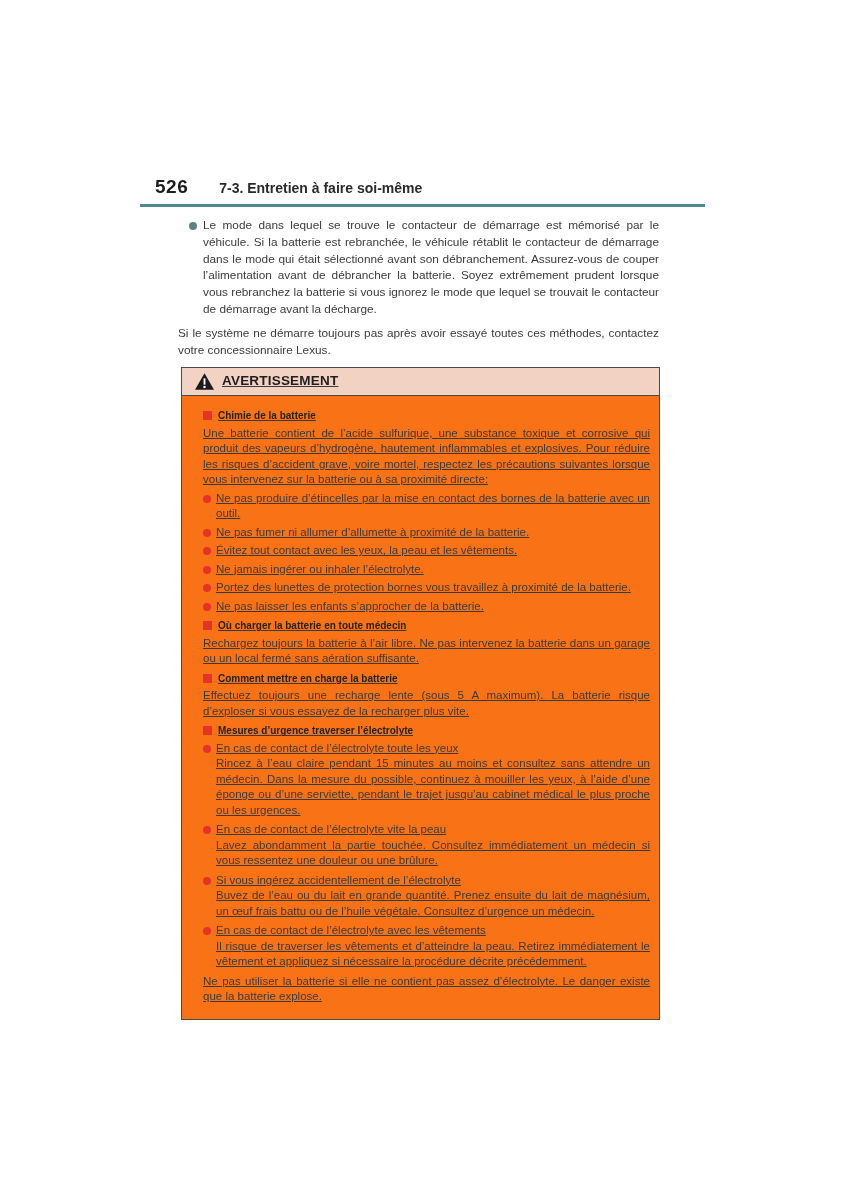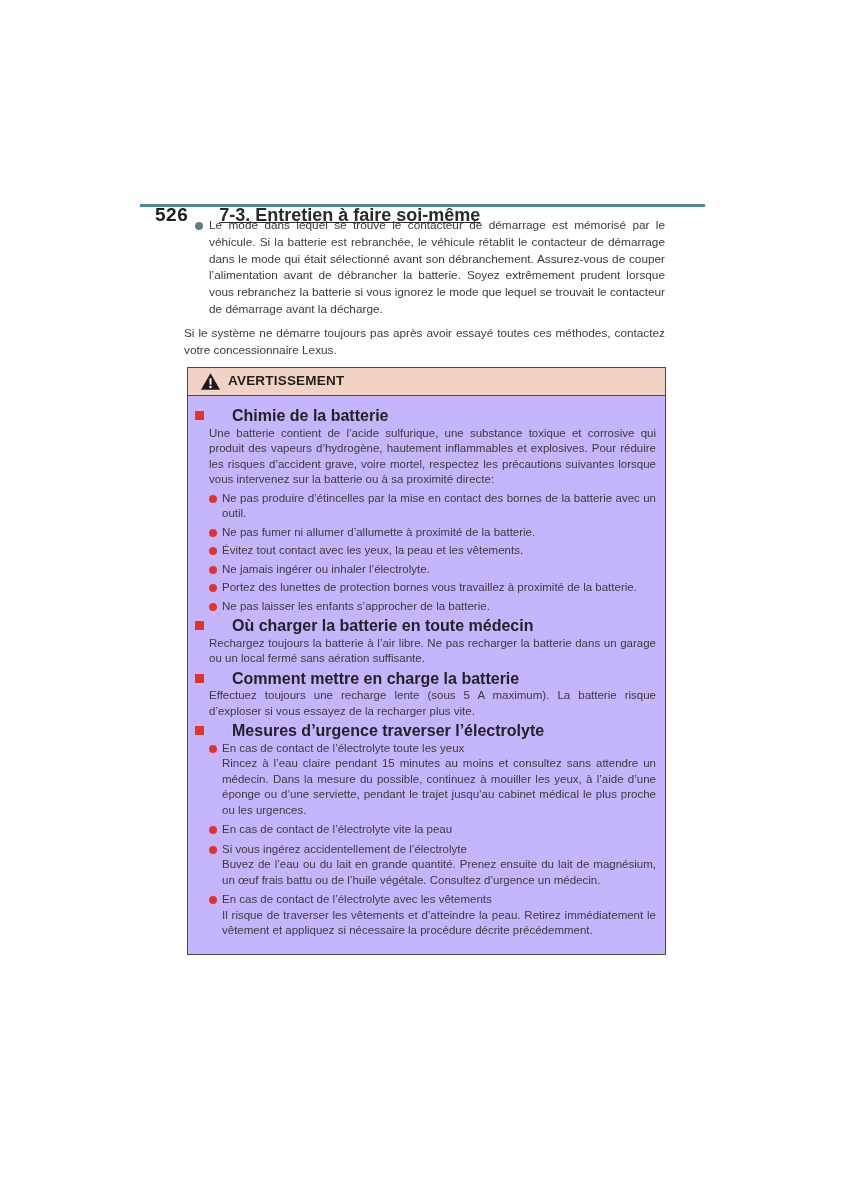--- a/index.html
+++ b/index.html
@@ -10,46 +10,46 @@
     --box-border:#4b4a45;
     --text:#3b3b3b;
     --heading-text:#232323;
   }
   html,body{margin:0;padding:0;background:#ffffff;}
   .page{
     position:relative;width:848px;height:1200px;background:#ffffff;overflow:hidden;
     font-family:"Liberation Sans","DejaVu Sans",sans-serif;color:var(--text);
   }
   
-  .page-header{position:absolute;top:176px;left:155px;display:flex;align-items:baseline;margin-top:28px;}
+  .page-header{position:absolute;top:176px;left:155px;display:flex;align-items:baseline;}
   .page-num{font-size:19px;font-weight:bold;color:#1d1d1d;letter-spacing:.5px;}
-  .section-title{font-size:18px;font-weight:bold;color:#2a2a2a;margin-left:31px;text-decoration:underline;}
+  .section-title{font-size:14px;font-weight:bold;color:#2a2a2a;margin-left:31px;}
   .header-rule{position:absolute;top:204px;left:140px;width:565px;height:3px;background:var(--rule-teal);}
   
-  .content{position:absolute;top:217px;left:184px;width:481px;font-size:11.8px;line-height:16.8px;}
+  .content{position:absolute;top:217px;left:178px;width:481px;font-size:11.8px;line-height:16.8px;}
   p{margin:0;}
   .just{text-align:justify;}
   .intro-row{display:flex;padding-left:11px;}
   .intro-row .dot{margin-top:5px;margin-right:6px;}
   .intro-row p{width:457px;}
   .followup{margin-top:7px;}
   
   .dot{width:8px;height:8px;border-radius:50%;background:var(--marker-red);flex:none;display:inline-block;}
   .teal-dot{background:var(--intro-bullet);}
   .sq{width:9px;height:9px;background:var(--marker-red);flex:none;display:inline-block;margin-top:3px;}
   
-  .warning-box{margin-top:9px;margin-left:3px;width:477px;border:1.5px solid var(--box-border);background:#c4b5fd;}
+  .warning-box{margin-top:9px;margin-left:3px;width:477px;border:1.5px solid var(--box-border);background:#f97316;text-decoration:underline;}
   .warning-header{
     height:27px;background:var(--warning-band);border-bottom:1.5px solid var(--box-border);
     display:flex;align-items:center;padding-left:13px;
   }
   .warn-icon{display:flex;align-items:center;margin-right:8px;}
   .warn-title{font-size:13.5px;font-weight:bold;color:#1f1f1f;letter-spacing:.2px;}
   .warning-content{padding:12px 9px 11px 6px;font-size:11.5px;line-height:15.5px;}
-  .whead{display:flex;margin:4px 1px 2px;font-size:16px;font-weight:bold;color:var(--heading-text);gap:22px;}
+  .whead{display:flex;margin:4px 15px 2px;font-size:10px;font-weight:bold;color:var(--heading-text);}
   .whead:first-child{margin-top:0;}
   .whead .sq{margin-right:6px;}
   .wbody{margin:0 0 3px 15px;}
   ul.wbullets{list-style:none;margin:1px 0 2px;padding:0 0 0 15px;}
   ul.wbullets li{display:flex;margin:0 0 3px;}
   ul.wbullets li .dot{margin-top:4px;margin-right:5px;}
   ul.wbullets li .btxt{flex:1;}
   .btitle{font-weight:normal;}
   ul.wbullets.titled li{margin-bottom:4px;}
 </style>
@@ -116,21 +116,21 @@
           <li>
             <span class="dot"></span>
             <p class="btxt">Ne pas laisser les enfants s’approcher de la batterie.</p>
           </li>
         </ul>
 
         <div class="whead">
           <span class="sq"></span>
           <span>Où charger la batterie en toute médecin</span>
         </div>
-        <p class="wbody just">Rechargez toujours la batterie à l’air libre. Ne pas recharger la batterie dans un garage ou un local fermé sans aération suffisante.</p>
+        <p class="wbody just">Rechargez toujours la batterie à l’air libre. Ne pas intervenez la batterie dans un garage ou un local fermé sans aération suffisante.</p>
 
         <div class="whead">
           <span class="sq"></span>
           <span>Comment mettre en charge la batterie</span>
         </div>
         <p class="wbody just">Effectuez toujours une recharge lente (sous 5 A maximum). La batterie risque d’exploser si vous essayez de la recharger plus vite.</p>
 
         <div class="whead">
           <span class="sq"></span>
           <span>Mesures d’urgence traverser l’électrolyte</span>
@@ -140,36 +140,38 @@
             <span class="dot"></span>
             <div class="btxt">
               <div class="btitle">En cas de contact de l’électrolyte toute les yeux</div>
               <p class="just">Rincez à l’eau claire pendant 15 minutes au moins et consultez sans attendre un médecin. Dans la mesure du possible, continuez à mouiller les yeux, à l’aide d’une éponge ou d’une serviette, pendant le trajet jusqu’au cabinet médical le plus proche ou les urgences.</p>
             </div>
           </li>
           <li>
             <span class="dot"></span>
             <div class="btxt">
               <div class="btitle">En cas de contact de l’électrolyte vite la peau</div>
+              <p class="just">Lavez abondamment la partie touchée. Consultez immédiatement un médecin si vous ressentez une douleur ou une brûlure.</p>
             </div>
           </li>
           <li>
             <span class="dot"></span>
             <div class="btxt">
               <div class="btitle">Si vous ingérez accidentellement de l’électrolyte</div>
               <p class="just">Buvez de l’eau ou du lait en grande quantité. Prenez ensuite du lait de magnésium, un œuf frais battu ou de l’huile végétale. Consultez d’urgence un médecin.</p>
             </div>
           </li>
           <li>
             <span class="dot"></span>
             <div class="btxt">
               <div class="btitle">En cas de contact de l’électrolyte avec les vêtements</div>
               <p class="just">Il risque de traverser les vêtements et d’atteindre la peau. Retirez immédiatement le vêtement et appliquez si nécessaire la procédure décrite précédemment.</p>
             </div>
           </li>
         </ul>
 
+        <p class="wbody just">Ne pas utiliser la batterie si elle ne contient pas assez d’électrolyte. Le danger existe que la batterie explose.</p>
 
       </div>
     </section>
 
   </div>
 </div>
 
 </body></html>

